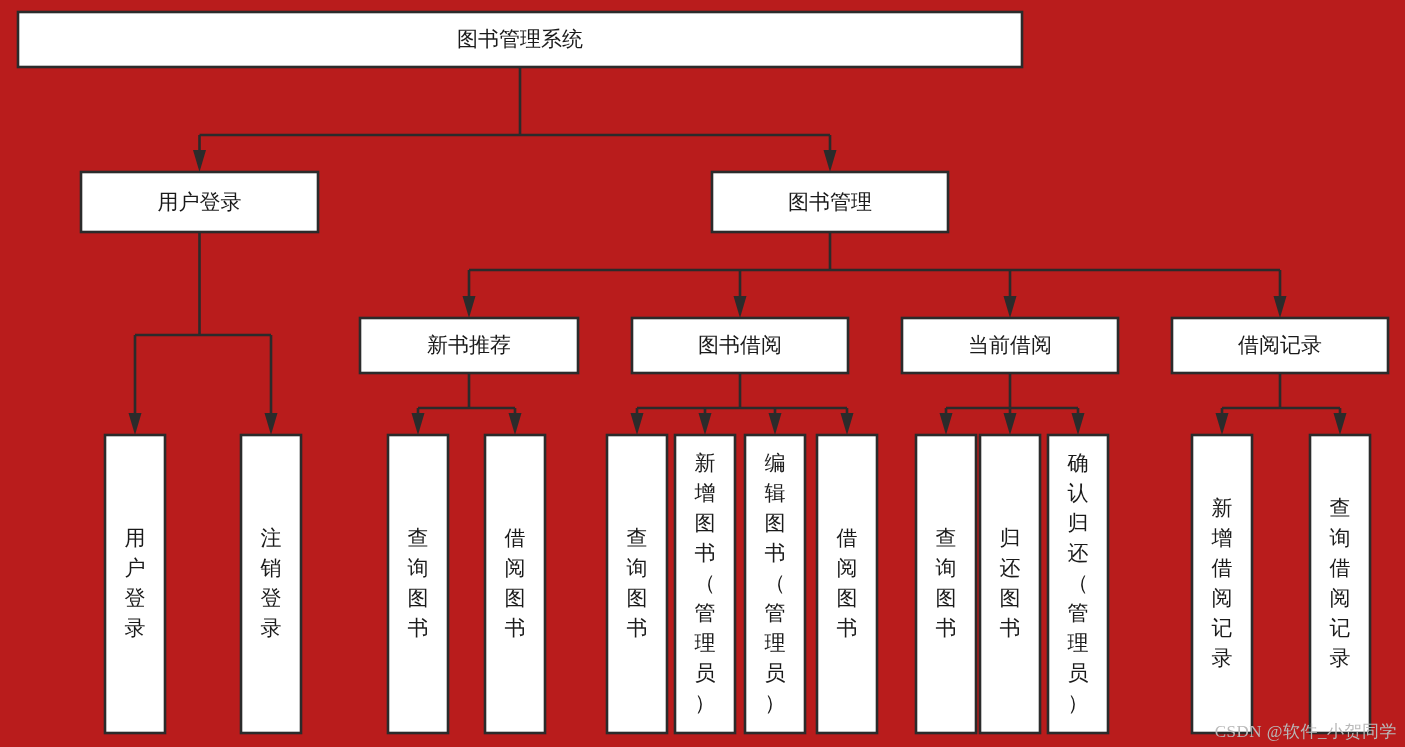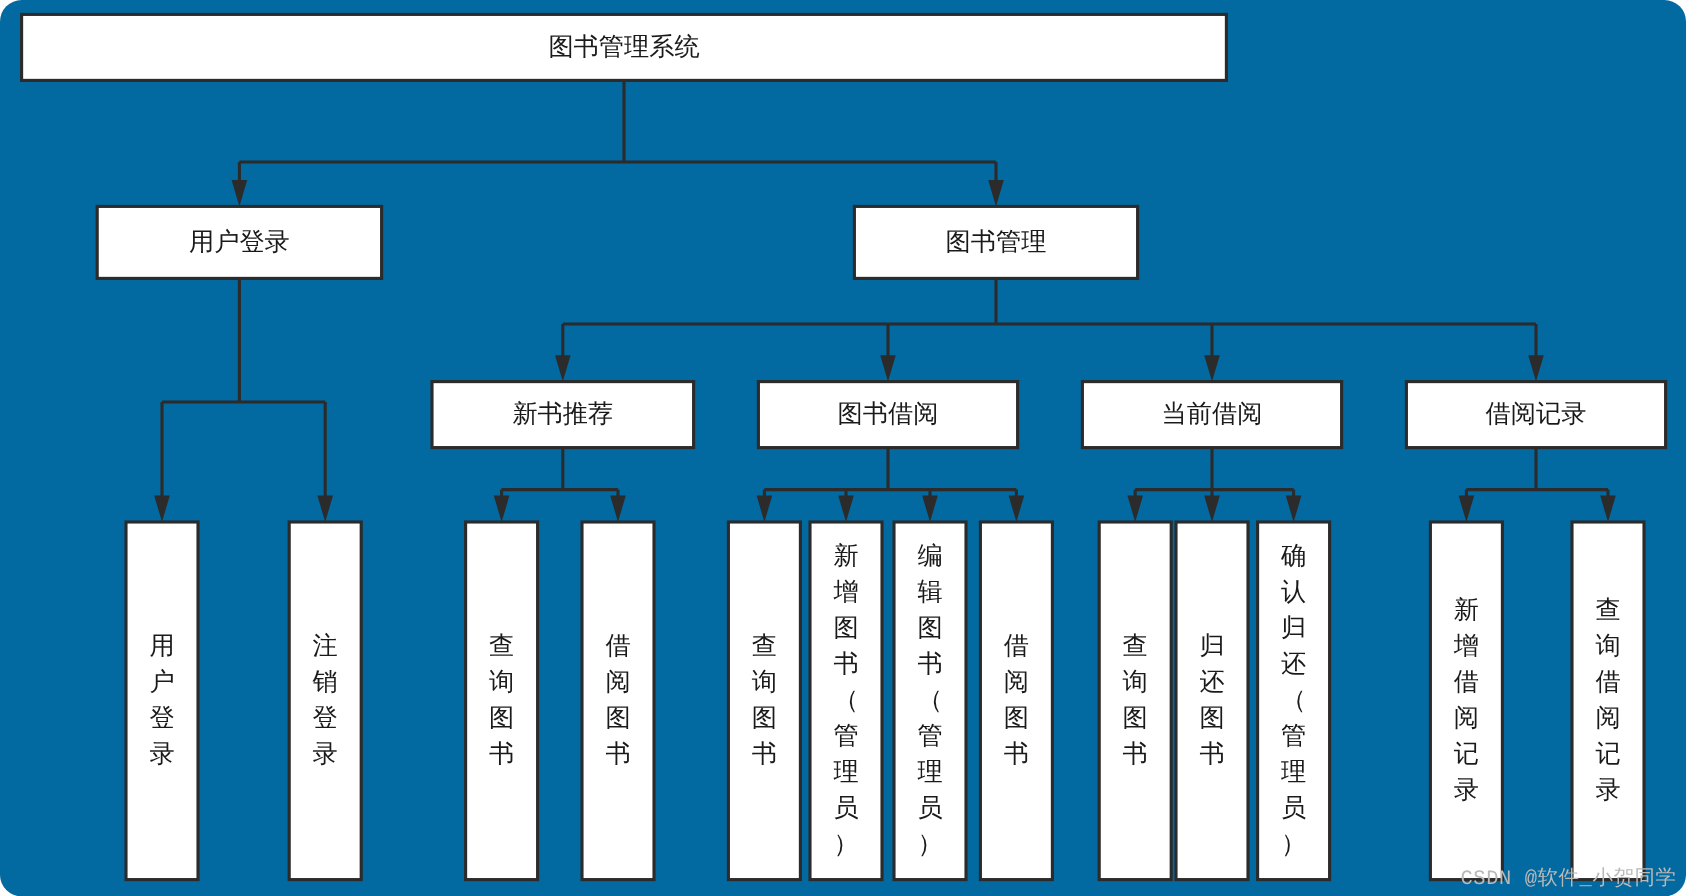--- a/index.html
+++ b/index.html
@@ -8,23 +8,22 @@
     padding: 0;
     background: #ffffff;
   }
   body {
     font-family: "Liberation Sans", "DejaVu Sans", sans-serif;
   }
   #canvas {
     position: relative;
     width: 1405px;
     height: 747px;
-    background: #0369a1;
+    background: #b91c1c;
     overflow: hidden;
-    border-radius: 18px;
   }
   svg#diagram {
     position: absolute;
     left: 0;
     top: 0;
     width: 1405px;
     height: 747px;
     display: block;
   }
   .node-rect {
@@ -54,21 +53,21 @@
     font-family: "Liberation Sans", "DejaVu Sans", sans-serif;
     font-size: 21px;
     fill: #1a1a1a;
     text-anchor: middle;
     dominant-baseline: middle;
   }
   .watermark {
     position: absolute;
     right: 8px;
     bottom: 4px;
-    font-family: Liberation Mono, monospace;
+    font-family: Liberation Serif, serif;
     font-size: 17px;
     color: #b9b9b9;
     letter-spacing: 0.5px;
     user-select: none;
     pointer-events: none;
   }
 </style>
 </head>
 <body>
 

